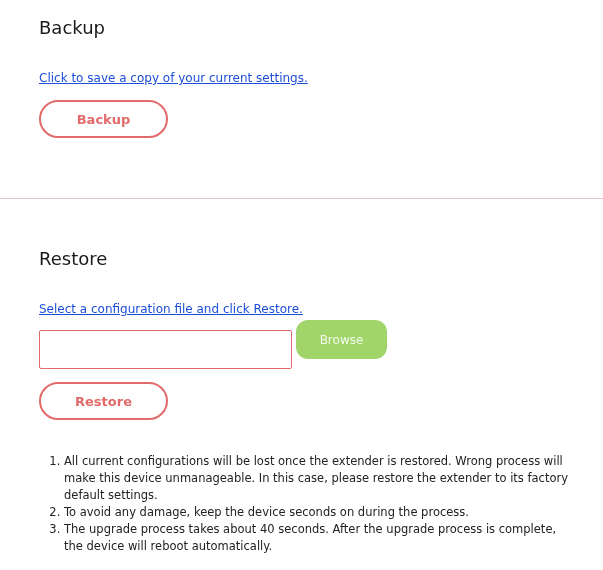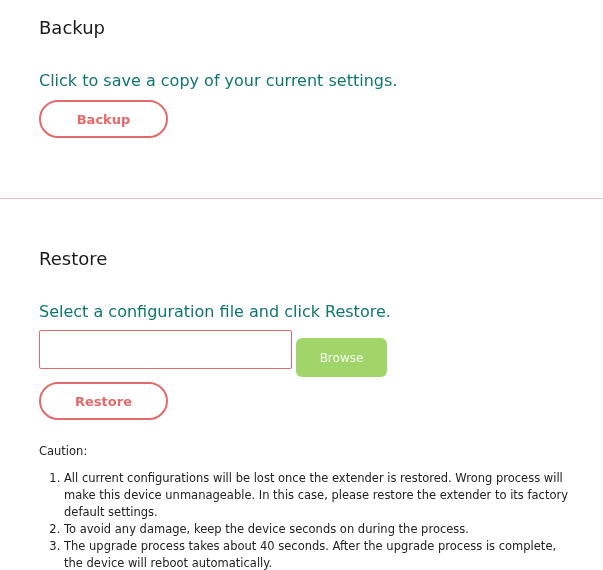--- a/index.html
+++ b/index.html
@@ -9,21 +9,21 @@
     font-family: "DejaVu Sans", "Liberation Sans", sans-serif;
     color: #222;
     position: relative;
   }
   .section-title {
     position: absolute; left: 39px;
     font-size: 18px; color: #1a1a1a; margin: 0; font-weight: normal;
   }
   .desc {
     position: absolute; left: 39px;
-    font-size: 16px; color: #0f766e;
+    font-size: 12px; color: #1d4ed8; text-decoration: underline;
   }
   .pill-btn {
     position: absolute; left: 39px;
     width: 129px; height: 38px;
     border: 2px solid #e26a6a; border-radius: 20px;
     background: #fff; color: #e26a6a;
     font-family: "DejaVu Sans", "Liberation Sans", sans-serif;
     font-weight: bold; font-size: 13px;
     box-sizing: border-box; cursor: pointer;
     display: flex; align-items: center; justify-content: center;
@@ -34,23 +34,23 @@
   }
   .file-input {
     position: absolute; left: 39px; top: 330px;
     width: 253px; height: 39px; box-sizing: border-box;
     border: 1px solid #e26a6a; border-radius: 2px; background: #fff;
     padding: 0 6px; font-size: 13px;
     font-family: "DejaVu Sans", "Liberation Sans", sans-serif;
     outline: none;
   }
   .browse-btn {
-    position: absolute; left: 296px; top: 338px;
+    position: absolute; left: 296px; top: 320px;
     width: 91px; height: 39px; box-sizing: border-box;
-    background: #a1d56a; border: none; border-radius: 6px;
+    background: #a1d56a; border: none; border-radius: 12px;
     color: #f4fbec; font-size: 12px;
     font-family: "DejaVu Sans", "Liberation Sans", sans-serif;
     display: flex; align-items: center; justify-content: center; cursor: pointer;
   }
   .caution {
     position: absolute; left: 39px; top: 443px; width: 540px;
     font-size: 11.5px; line-height: 17px; color: #222;
   }
   .caution ol { margin: 10px; padding-left: 15px; }
   .caution li { padding-left: 0; }
@@ -64,19 +64,18 @@
 
 <div class="divider"></div>
 
 <h2 class="section-title" style="top:248px;">Restore</h2>
 <div class="desc" style="top:302px;">Select a configuration file and click Restore.</div>
 <input class="file-input" type="text" value="" style="">
 <button class="browse-btn">Browse</button>
 <button class="pill-btn" style="top:382px;">Restore</button>
 
 <div class="caution">
-  <div>Caution:</div>
   <ol>
     <li>All current configurations will be lost once the extender is restored. Wrong process will make this device unmanageable. In this case, please restore the extender to its factory default settings.</li>
     <li>To avoid any damage, keep the device seconds on during the process.</li>
     <li>The upgrade process takes about 40 seconds. After the upgrade process is complete, the device will reboot automatically.</li>
   </ol>
 </div>
 
 </body></html>

